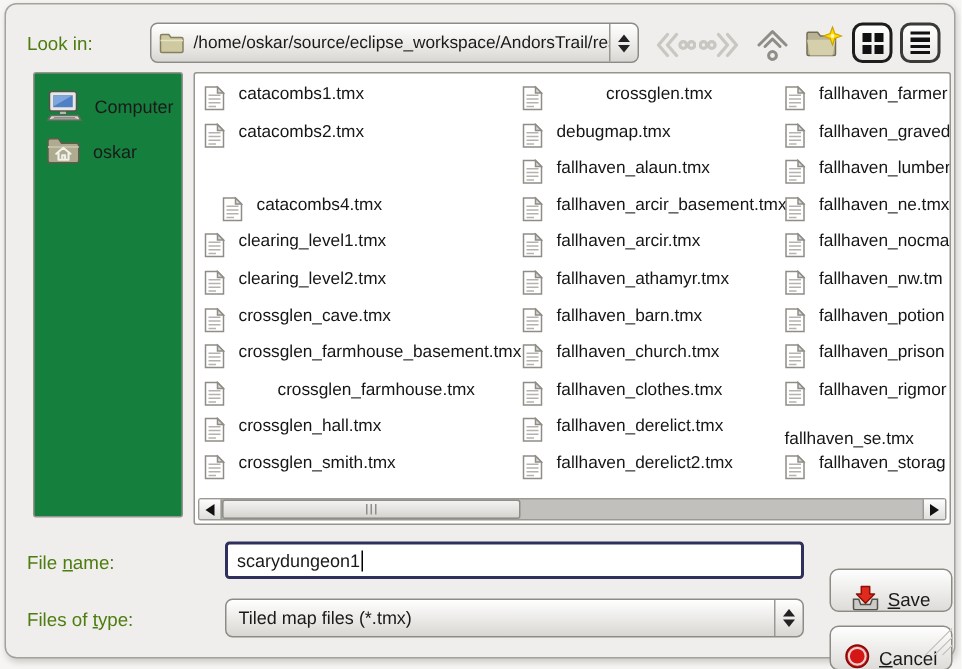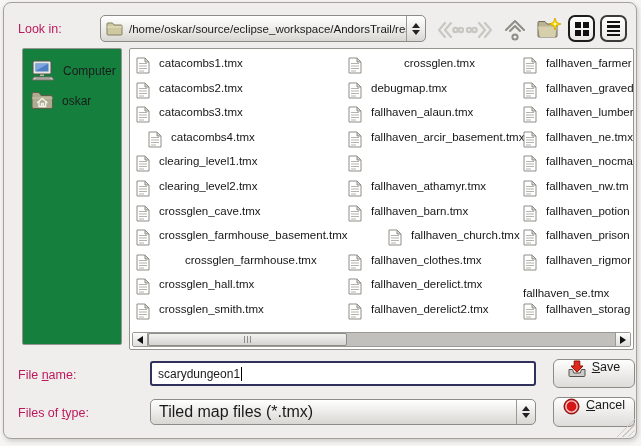--- a/index.html
+++ b/index.html
@@ -10,21 +10,21 @@
     position:relative; overflow:hidden;
     color:#1a1a1a;
   }
   .dialog {
     position:absolute; left:3px; top:2px; width:634px; height:437px;
     background:#efeeec;
     border:1px solid #a5a29b;
     border-radius:8px;
     box-shadow:1px 2px 5px rgba(0,0,0,0.18);
   }
-  .lbl { font-size:12.5px; color:#be185d; }
+  .lbl { font-size:12.5px; color:#4d7c0f; }
   .mn { text-decoration:underline; }
 
   
   .look-in { position:absolute; left:14px; top:19px; }
   .path-combo {
     position:absolute; left:96px; top:12px; width:326px; height:27px;
     background:linear-gradient(#ffffff,#e6e5e2 70%,#d7d6d2);
     border:1px solid #8d8b85; border-radius:5px;
     display:flex; align-items:center; cursor:default;
   }
@@ -88,27 +88,27 @@
     background:#fff; border:2px solid #30305c; border-radius:3px;
     display:flex; align-items:center; padding-left:6px; font-size:12px; cursor:text;
   }
   .caret { display:inline-block; width:1px; height:14px; background:#000; margin-left:1px; }
   .type-combo {
     position:absolute; left:146px; top:396px; width:386px; height:26px;
     background:linear-gradient(#ffffff,#e4e3e0 70%,#d8d7d3);
     border:1px solid #8d8b85; border-radius:5px;
     display:flex; align-items:center; cursor:pointer;
   }
-  .type-combo .ttext { font-size:16px; padding-left:8px; flex:1; }
+  .type-combo .ttext { font-size:12px; padding-left:8px; flex:1; }
   .act-btn {
     position:absolute; left:549px; width:82px; height:29px;
     background:linear-gradient(#fefefe,#dddcd9);
     border:1px solid #8d8b85; border-radius:6px;
-    display:flex; align-items:flex-start; justify-content:center; gap:6px;
-    font-size:12.5px; cursor:pointer;
+    display:flex; align-items:flex-end; justify-content:center; gap:6px;
+    font-size:12.5px; cursor:pointer;margin-top:20px;
   }
   .save-btn { top:356px; }
   .cancel-btn { top:394px; height:30px; }
   .resize-grip {
     position:absolute; right:1px; bottom:1px; width:20px; height:20px;
     border-bottom-right-radius:8px; overflow:hidden; cursor:nwse-resize;
     background:repeating-linear-gradient(135deg, transparent 0 3px, #ccc9c3 3px 4px);
     clip-path:polygon(100% 0, 100% 100%, 0 100%);
   }
 </style>
@@ -212,28 +212,20 @@
     <span class="file-label">catacombs1.tmx</span>
   </div>
         <div class="file-item" style="left: 6px; top: 32.6px;">
     <svg width="14" height="17" viewBox="0 0 14 17">
       <path d="M1,1 L9,1 L13,5 L13,16 L1,16 Z" fill="#ffffff" stroke="#8f8d87" stroke-width="1"></path>
       <path d="M9,1 L9,5 L13,5 Z" fill="#dcdad6" stroke="#8f8d87" stroke-width="1"></path>
       <path d="M3,6.5 L11,6.5 M3,9 L11,9 M3,11.5 L11,11.5 M3,14 L8,14" stroke="#b4b2ae" stroke-width="1"></path>
     </svg>
     <span class="file-label">catacombs2.tmx</span>
   </div>
-        <div class="file-item" style="left: 6px; top: 57.2px;">
-    <svg width="14" height="17" viewBox="0 0 14 17">
-      <path d="M1,1 L9,1 L13,5 L13,16 L1,16 Z" fill="#ffffff" stroke="#8f8d87" stroke-width="1"></path>
-      <path d="M9,1 L9,5 L13,5 Z" fill="#dcdad6" stroke="#8f8d87" stroke-width="1"></path>
-      <path d="M3,6.5 L11,6.5 M3,9 L11,9 M3,11.5 L11,11.5 M3,14 L8,14" stroke="#b4b2ae" stroke-width="1"></path>
-    </svg>
-    <span class="file-label">catacombs3.tmx</span>
-  </div>
         <div class="file-item" style="left: 6px; top: 81.8px; padding-left: 12px;">
     <svg width="14" height="17" viewBox="0 0 14 17">
       <path d="M1,1 L9,1 L13,5 L13,16 L1,16 Z" fill="#ffffff" stroke="#8f8d87" stroke-width="1"></path>
       <path d="M9,1 L9,5 L13,5 Z" fill="#dcdad6" stroke="#8f8d87" stroke-width="1"></path>
       <path d="M3,6.5 L11,6.5 M3,9 L11,9 M3,11.5 L11,11.5 M3,14 L8,14" stroke="#b4b2ae" stroke-width="1"></path>
     </svg>
     <span class="file-label">catacombs4.tmx</span>
   </div>
         <div class="file-item" style="left: 6px; top: 106.4px;">
     <svg width="14" height="17" viewBox="0 0 14 17">
@@ -322,38 +314,39 @@
       <path d="M3,6.5 L11,6.5 M3,9 L11,9 M3,11.5 L11,11.5 M3,14 L8,14" stroke="#b4b2ae" stroke-width="1"></path>
     </svg>
     <span class="file-label">fallhaven_arcir_basement.tmx</span>
   </div>
         <div class="file-item" style="left: 218px; top: 106.4px;">
     <svg width="14" height="17" viewBox="0 0 14 17">
       <path d="M1,1 L9,1 L13,5 L13,16 L1,16 Z" fill="#ffffff" stroke="#8f8d87" stroke-width="1"></path>
       <path d="M9,1 L9,5 L13,5 Z" fill="#dcdad6" stroke="#8f8d87" stroke-width="1"></path>
       <path d="M3,6.5 L11,6.5 M3,9 L11,9 M3,11.5 L11,11.5 M3,14 L8,14" stroke="#b4b2ae" stroke-width="1"></path>
     </svg>
+    <span class="file-label">fallhaven_arcir.tmx</span>
   </div>
         <div class="file-item" style="left: 218px; top: 131px;">
     <svg width="14" height="17" viewBox="0 0 14 17">
       <path d="M1,1 L9,1 L13,5 L13,16 L1,16 Z" fill="#ffffff" stroke="#8f8d87" stroke-width="1"></path>
       <path d="M9,1 L9,5 L13,5 Z" fill="#dcdad6" stroke="#8f8d87" stroke-width="1"></path>
       <path d="M3,6.5 L11,6.5 M3,9 L11,9 M3,11.5 L11,11.5 M3,14 L8,14" stroke="#b4b2ae" stroke-width="1"></path>
     </svg>
     <span class="file-label">fallhaven_athamyr.tmx</span>
   </div>
         <div class="file-item" style="left: 218px; top: 155.6px;">
     <svg width="14" height="17" viewBox="0 0 14 17">
       <path d="M1,1 L9,1 L13,5 L13,16 L1,16 Z" fill="#ffffff" stroke="#8f8d87" stroke-width="1"></path>
       <path d="M9,1 L9,5 L13,5 Z" fill="#dcdad6" stroke="#8f8d87" stroke-width="1"></path>
       <path d="M3,6.5 L11,6.5 M3,9 L11,9 M3,11.5 L11,11.5 M3,14 L8,14" stroke="#b4b2ae" stroke-width="1"></path>
     </svg>
     <span class="file-label">fallhaven_barn.tmx</span>
   </div>
-        <div class="file-item" style="left: 218px; top: 180.2px; margin-left: 40px;">
+        <div class="file-item" style="left: 218px; top: 180.2px;">
     <svg width="14" height="17" viewBox="0 0 14 17">
       <path d="M1,1 L9,1 L13,5 L13,16 L1,16 Z" fill="#ffffff" stroke="#8f8d87" stroke-width="1"></path>
       <path d="M9,1 L9,5 L13,5 Z" fill="#dcdad6" stroke="#8f8d87" stroke-width="1"></path>
       <path d="M3,6.5 L11,6.5 M3,9 L11,9 M3,11.5 L11,11.5 M3,14 L8,14" stroke="#b4b2ae" stroke-width="1"></path>
     </svg>
     <span class="file-label">fallhaven_church.tmx</span>
   </div>
         <div class="file-item" style="left: 218px; top: 204.8px;">
     <svg width="14" height="17" viewBox="0 0 14 17">
       <path d="M1,1 L9,1 L13,5 L13,16 L1,16 Z" fill="#ffffff" stroke="#8f8d87" stroke-width="1"></path>

